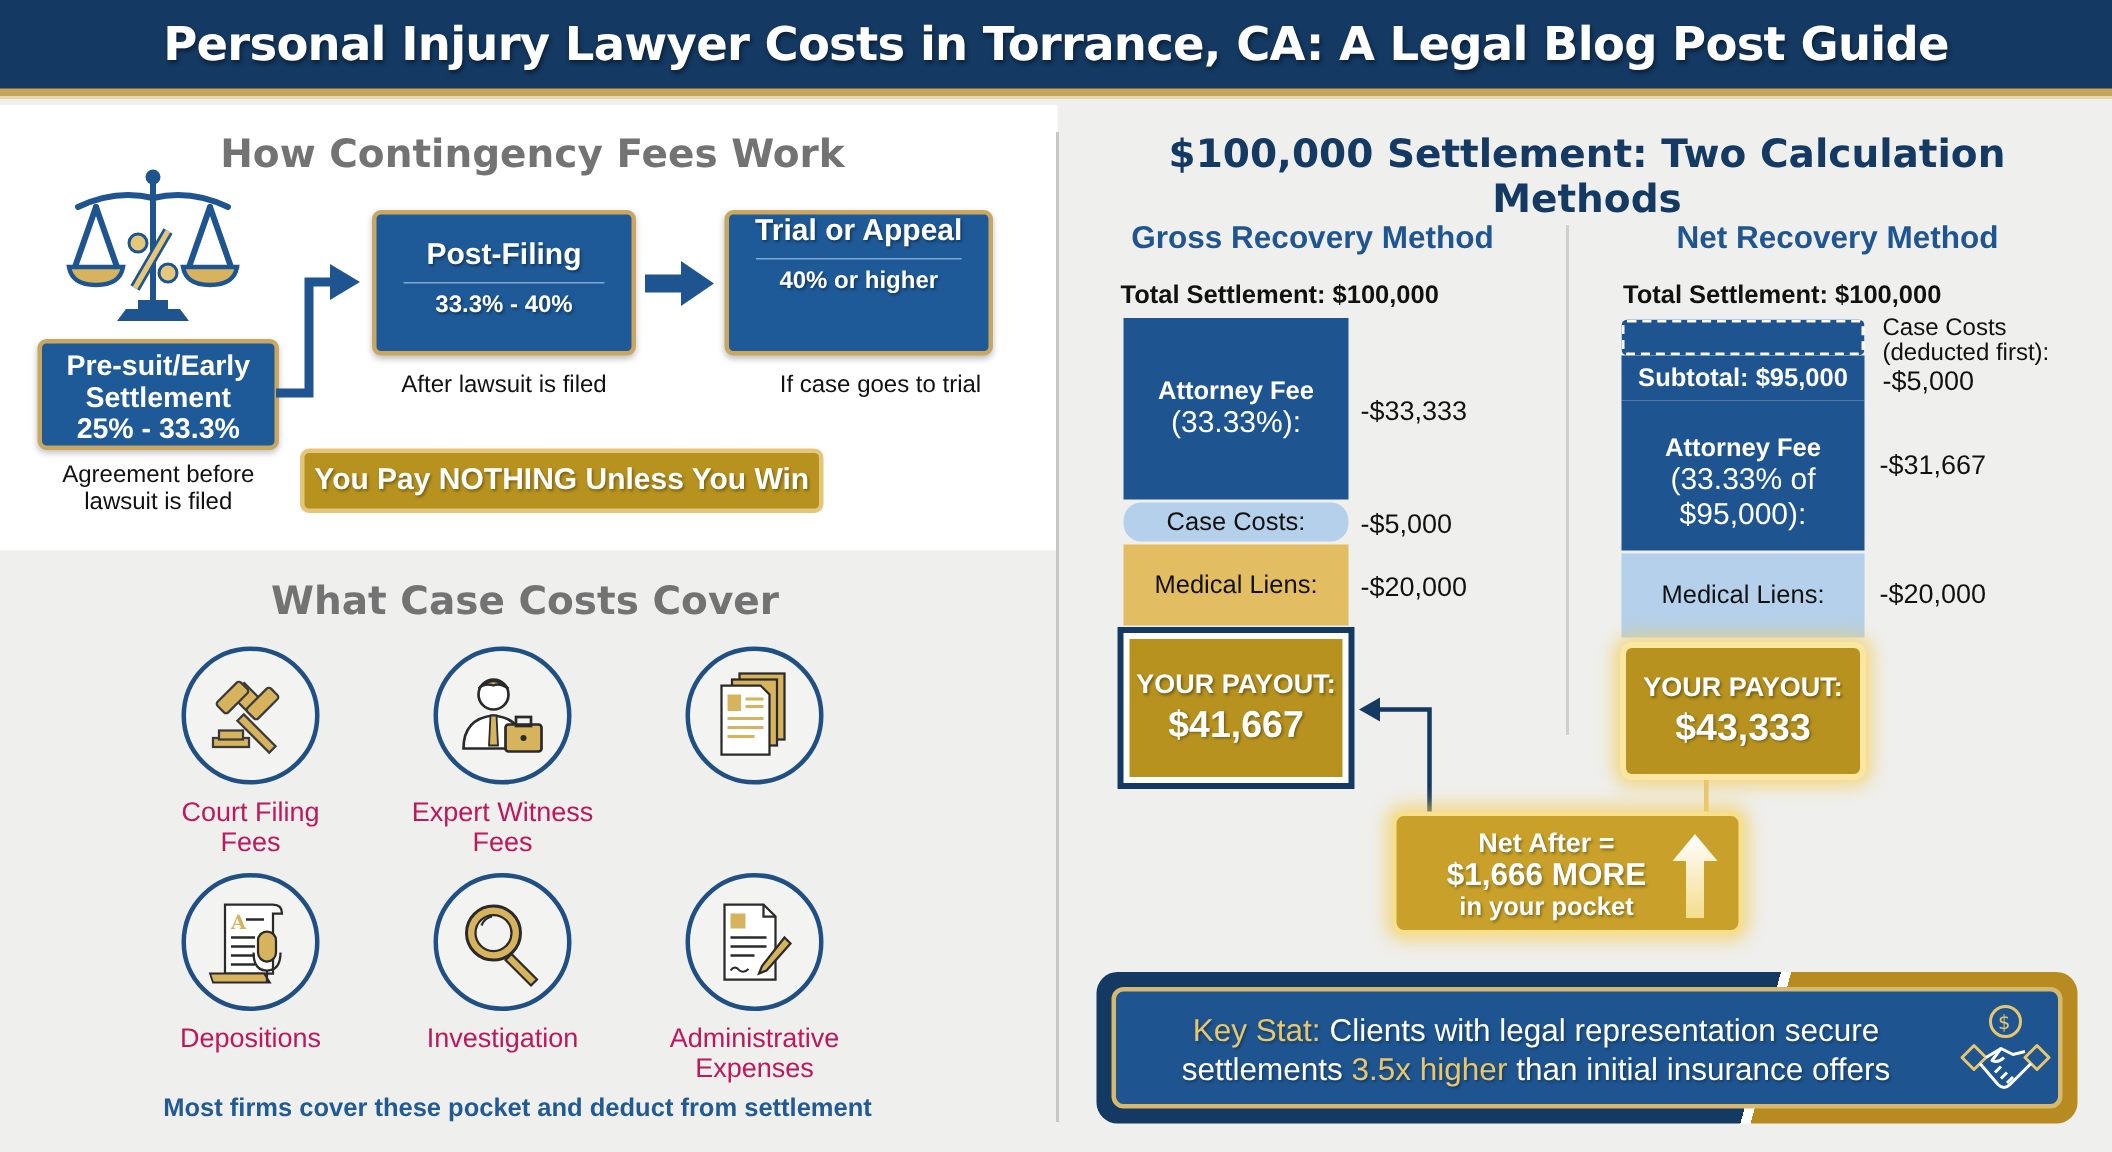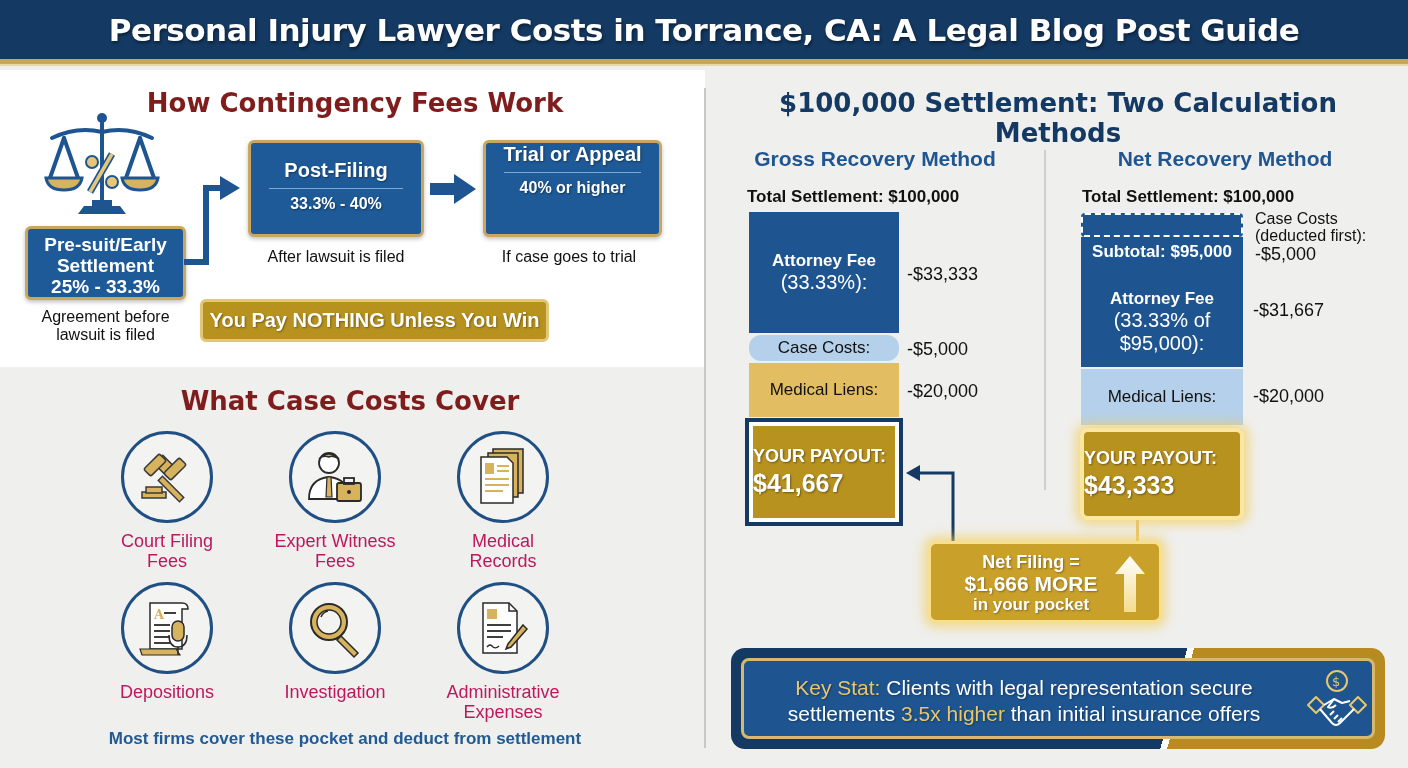--- a/index.html
+++ b/index.html
@@ -6,21 +6,21 @@
   html, body { width: 1408px; height: 768px; overflow: hidden; }
   body { font-family: "Liberation Sans", sans-serif; background: #efefee; position: relative; color: #111; }
 
   .header { position: absolute; left: 0; top: 0; width: 1408px; height: 64px; background: #143962; border-bottom: 5px solid #c9a55a; box-shadow: 0 2px 0 #e8d7ab; display: flex; align-items: center; justify-content: center; }
   .header h1 { font-family: "DejaVu Sans", sans-serif; font-weight: bold; font-size: 31px; color: #fff; letter-spacing: -0.5px; text-shadow: 1px 2px 3px rgba(0,0,0,0.45); }
 
   .left-top { position: absolute; left: 0; top: 70px; width: 705px; height: 297px; background: #fff; }
   .left-bottom { position: absolute; left: 0; top: 367px; width: 705px; height: 401px; background: #efefee; }
   .vdivider { position: absolute; left: 704px; top: 88px; width: 2px; height: 660px; background: #c8c8c8; }
 
-  .sec-title { position: absolute; font-family: "DejaVu Sans", sans-serif; font-weight: bold; color: #7f1d1d; text-align: center; }
+  .sec-title { position: absolute; font-family: "DejaVu Sans", sans-serif; font-weight: bold; color: #737373; text-align: center; }
 
   
   .scales { position: absolute; left: 42px; top: 108px; width: 120px; height: 110px; }
   .tierbox { position: absolute; background: #1e5a97; border: 3px solid #c9a760; border-radius: 6px; color: #fff; text-align: center; box-shadow: 0 2px 4px rgba(0,0,0,0.25); }
   .tierbox .t1 { font-weight: bold; font-size: 20px; text-shadow: 1px 1px 2px rgba(0,0,0,0.4); }
   .tierbox .line { height: 1px; background: #7fa8d4; margin: 6px 18px; }
   .tierbox .t2 { font-weight: bold; font-size: 16px; text-shadow: 1px 1px 2px rgba(0,0,0,0.4); }
   .caption { position: absolute; font-size: 16px; color: #111; text-align: center; line-height: 18px; }
   .arrow { position: absolute; }
 
@@ -35,21 +35,21 @@
   
   .method-title { position: absolute; font-weight: bold; font-size: 21px; color: #1f5591; text-align: center; }
   .total-label { position: absolute; font-weight: bold; font-size: 17px; color: #111; }
   .mdivider { position: absolute; left: 1044px; top: 150px; width: 2px; height: 340px; background: #cfcfcf; }
 
   .bar { position: absolute; display: flex; flex-direction: column; align-items: center; justify-content: center; text-align: center; }
   .bar .b1 { font-size: 17px; font-weight: bold; }
   .bar .b2 { font-size: 20px; }
   .amt { position: absolute; font-size: 18px; color: #111; }
 
-  .payout { position: absolute; display: flex; flex-direction: column; justify-content: center; color: #fff; font-weight: bold; text-shadow: 1px 1px 2px rgba(0,0,0,0.4); }
+  .payout { position: absolute; display: flex; flex-direction: column; align-items: center; justify-content: center; color: #fff; font-weight: bold; text-shadow: 1px 1px 2px rgba(0,0,0,0.4); }
   .payout .p1 { font-size: 18px; }
   .payout .p2 { font-size: 25px; margin-top: 2px; }
 
   .netmore { position: absolute; left: 928px; top: 541px; width: 234px; height: 82px; background: #c9a12a; border: 3px solid #f6e08f; border-radius: 8px; box-shadow: 0 0 12px 4px rgba(242,205,88,0.7); color: #fff; font-weight: bold; text-shadow: 1px 1px 2px rgba(0,0,0,0.35); }
   .netmore .nm-text { position: absolute; left: 20px; top: 8px; width: 160px; text-align: center; line-height: 21px; }
   .netmore .l1 { font-size: 18px; }
   .netmore .l2 { font-size: 21px; }
   .netmore .l3 { font-size: 17px; }
 
   .keystat { position: absolute; left: 731px; top: 648px; width: 654px; height: 101px; border-radius: 14px; background: linear-gradient(105deg, #143962 0%, #143962 67%, #ffffff 67%, #ffffff 68%, #b78b1f 68%, #b78b1f 100%); }
@@ -117,21 +117,21 @@
 <svg class="arrow" style="left:430px; top:172px;" width="48" height="34" viewBox="0 0 48 34">
   <rect x="0" y="11" width="26" height="12" fill="#1e5591"></rect>
   <path d="M24 2 L46 17 L24 32 Z" fill="#1e5591"></path>
 </svg>
 
 <div class="tierbox" style="left:483px; top:140px; width:179px; height:97px; ">
   <div class="t1">Trial or Appeal</div>
   <div class="line"></div>
   <div class="t2">40% or higher</div>
 </div>
-<div class="caption" style="left:469px; top:248px; width:200px;">If case goes to trial</div>
+<div class="caption" style="left:487px; top:248px; width:200px;">If case goes to trial</div>
 
 <div class="nothing-banner">You Pay NOTHING Unless You Win</div>
 
 <div class="sec-title" style="left:140px; top:386px; width:420px; font-size:26px;">What Case Costs Cover</div>
 
 <div class="cost-item" style="left:92px; top:431px;">
   <div class="cost-circle">
     <svg width="62" height="62" viewBox="0 0 62 62">
       <g stroke="#3a3a3a" stroke-width="1.5" fill="#d8b35e">
         <rect x="20" y="14" width="18" height="12" transform="rotate(45 29 20)"></rect>
@@ -175,24 +175,20 @@
       <path d="M8 12 L34 12 L40 18 L40 58 L8 58Z" fill="#fff" stroke="#2a2a2a" stroke-width="1.5"></path>
       <rect x="12" y="18" width="9" height="11" fill="#d8b35e"></rect>
       <g stroke="#d8b35e" stroke-width="2">
           <line x1="24" y1="21" x2="36" y2="21"></line>
           <line x1="24" y1="26" x2="36" y2="26"></line>
           <line x1="12" y1="34" x2="36" y2="34"></line>
           <line x1="12" y1="40" x2="36" y2="40"></line>
           <line x1="12" y1="46" x2="30" y2="46"></line>
         </g>
     </svg>
-  </div>
-  <div class="cost-label">
-    <div>Medical</div>
-    <div>Records</div>
   </div>
 </div>
 
 <div class="cost-item" style="left:92px; top:582px;">
   <div class="cost-circle">
     <svg width="62" height="62" viewBox="0 0 62 62">
       <path d="M14 6 L46 6 Q52 6 52 12 L46 12 L46 52 L14 52Z" fill="#fff" stroke="#2a2a2a" stroke-width="1.5"></path>
       <path d="M4 52 L40 52 L44 58 L6 58Z" fill="#d8b35e" stroke="#2a2a2a" stroke-width="1.2"></path>
       <text x="18" y="22" font-size="13" font-family="DejaVu Serif, serif" fill="#d8b35e" font-weight="bold">A</text>
       <g stroke="#2a2a2a" stroke-width="1.8">
@@ -309,21 +305,21 @@
 <div class="amt" style="left:1253px; top:386px;">-$20,000</div>
 
 <div class="payout" style="left:1080px; top:428px; width:164px; height:92px; background:#b7921f; border:4px solid #fbe7a2; border-radius:8px; box-shadow:0 0 12px 4px rgba(242,205,88,0.75);">
   <div class="p1">YOUR PAYOUT:</div>
   <div class="p2">$43,333</div>
 </div>
 <div style="position:absolute; left:1136px; top:520px; width:3px; height:22px; background:#e7c66d;"></div>
 
 <div class="netmore">
   <div class="nm-text">
-    <div class="l1">Net Filing =</div>
+    <div class="l1">Net After =</div>
     <div class="l2">$1,666 MORE</div>
     <div class="l3">in your pocket</div>
   </div>
   <svg style="position:absolute; left:182px; top:10px;" width="34" height="60" viewBox="0 0 34 60">
     <defs>
         <linearGradient id="ug" x1="0" y1="0" x2="0" y2="1">
           <stop offset="0" stop-color="#fff"></stop>
           <stop offset="1" stop-color="#f4dc8c"></stop>
         </linearGradient>
       </defs>

